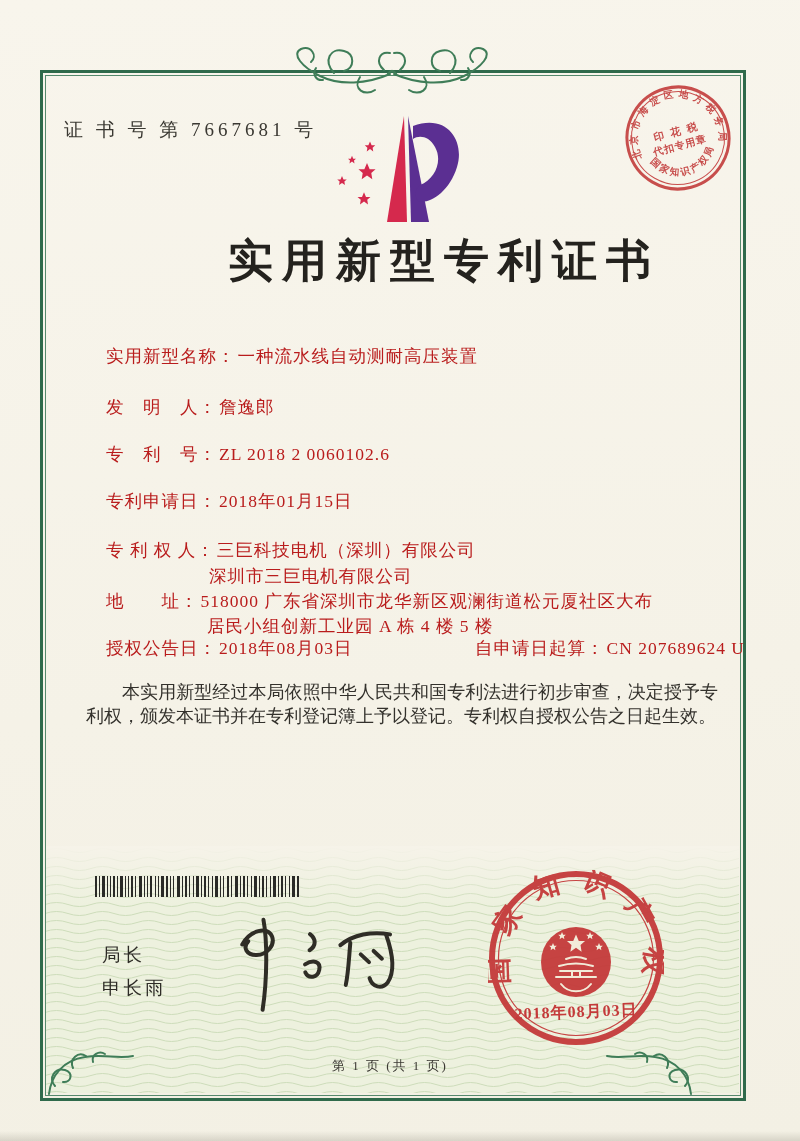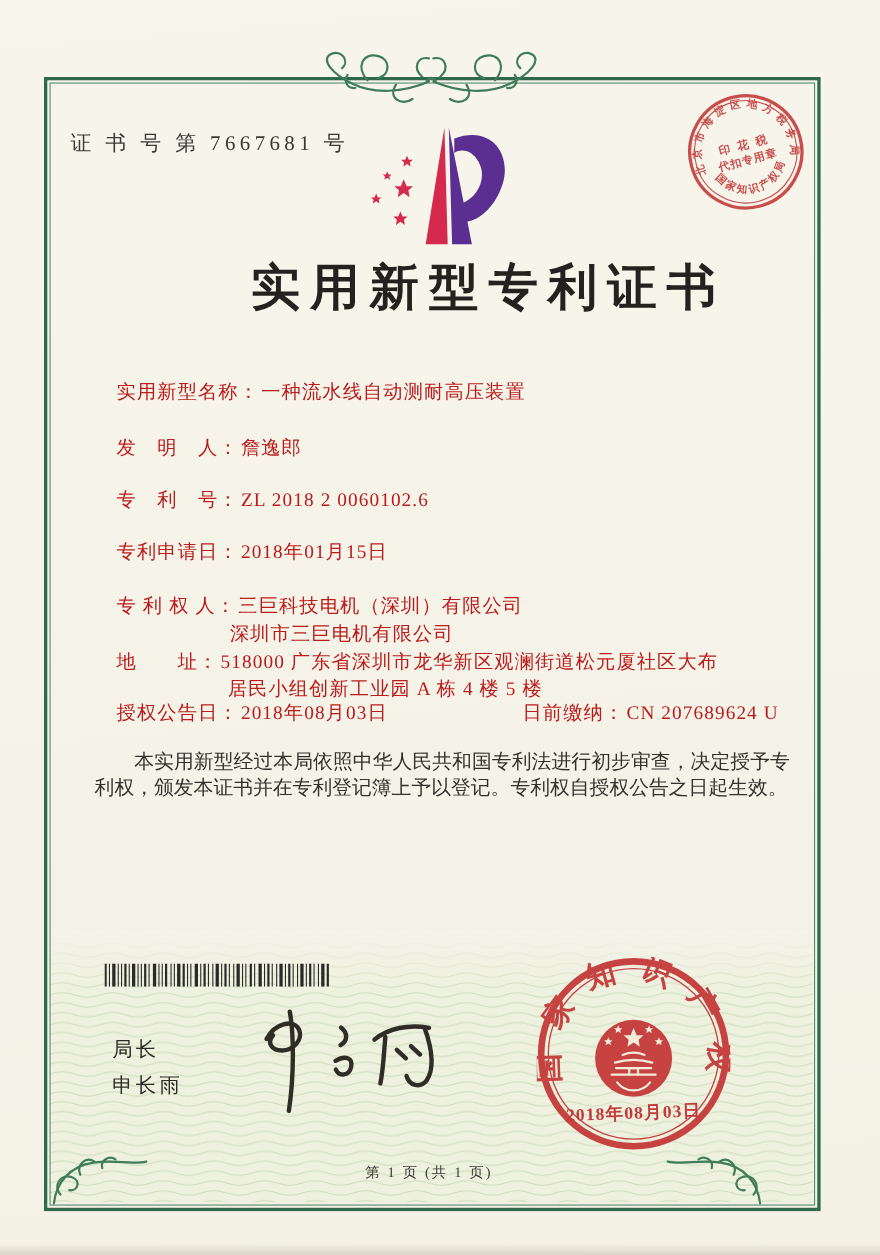--- a/index.html
+++ b/index.html
@@ -166,21 +166,21 @@
   <span>深圳市三巨电机有限公司</span>
 </div>
 <div class="abs frow f-address">
   <span class="flabel">地　　址：</span><span>518000 广东省深圳市龙华新区观澜街道松元厦社区大布</span>
 </div>
 <div class="abs frow f-address2">
   <span>居民小组创新工业园 A 栋 4 楼 5 楼</span>
 </div>
 <div class="abs frow f-grant">
   <span class="flabel">授权公告日：</span><span>2018年08月03日</span>
-  <span class="grant-no"><span class="flabel">日前缴纳：</span><span>CN 207689624 U</span></span>
+  <span class="grant-no"><span class="flabel">自申请日起算：</span><span>CN 207689624 U</span></span>
 </div>
 
 <div class="abs body-text">
   <p>本实用新型经过本局依照中华人民共和国专利法进行初步审查，决定授予专利权，颁发本证书并在专利登记簿上予以登记。专利权自授权公告之日起生效。</p>
 </div>
 
 <svg class="abs barcode" width="206" height="21" viewBox="0 0 206 21">
   <g stroke="#2a2a27" fill="none">
     <path stroke-width="1" d="M4.5,0V21 M12.5,0V21 M15.5,0V21 M22.5,0V21 M30.5,0V21 M33.5,0V21 M40.5,0V21 M49.5,0V21 M52.5,0V21 M60.5,0V21 M63.5,0V21 M75.5,0V21 M78.5,0V21 M87.5,0V21 M94.5,0V21 M98.5,0V21 M106.5,0V21 M113.5,0V21 M117.5,0V21 M125.5,0V21 M128.5,0V21 M136.5,0V21 M145.5,0V21 M152.5,0V21 M156.5,0V21 M164.5,0V21 M171.5,0V21 M175.5,0V21 M183.5,0V21 M190.5,0V21 M194.5,0V21"></path>
     <path stroke-width="2" d="M1,0V21 M19,0V21 M37,0V21 M56,0V21 M72,0V21 M91,0V21 M110,0V21 M133,0V21 M149,0V21 M168,0V21 M187,0V21 M203,0V21"></path>

